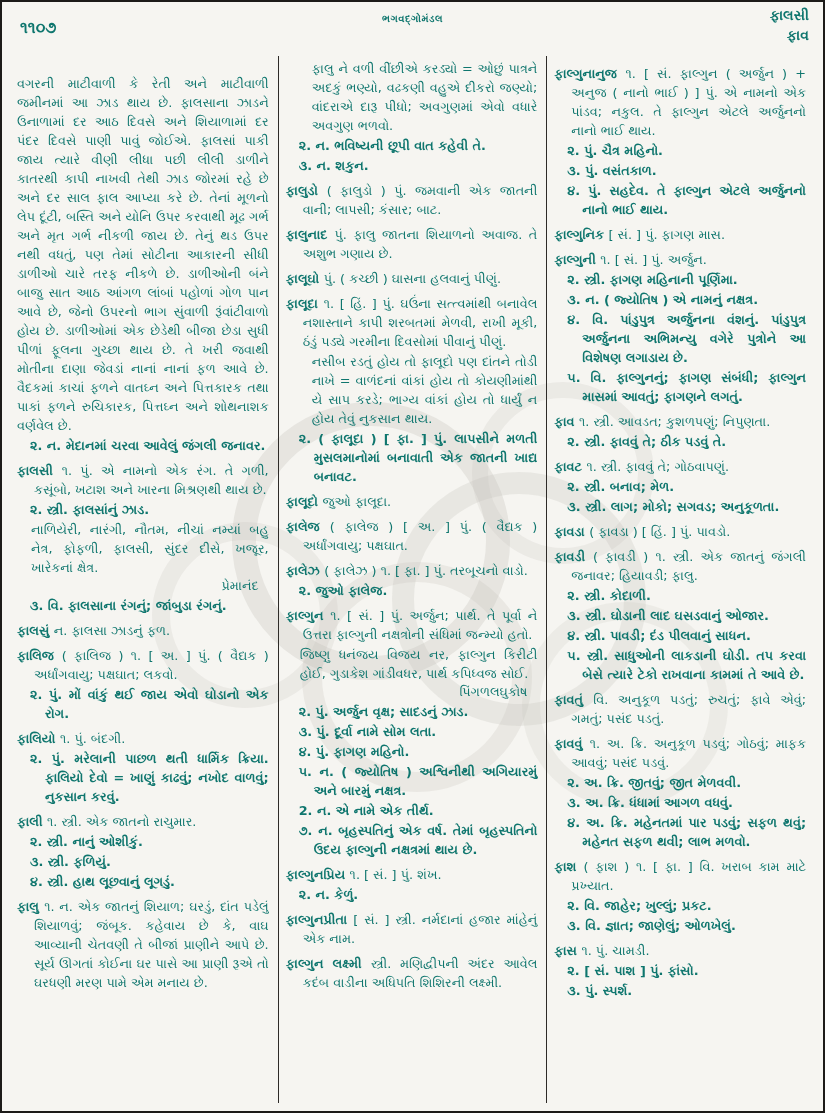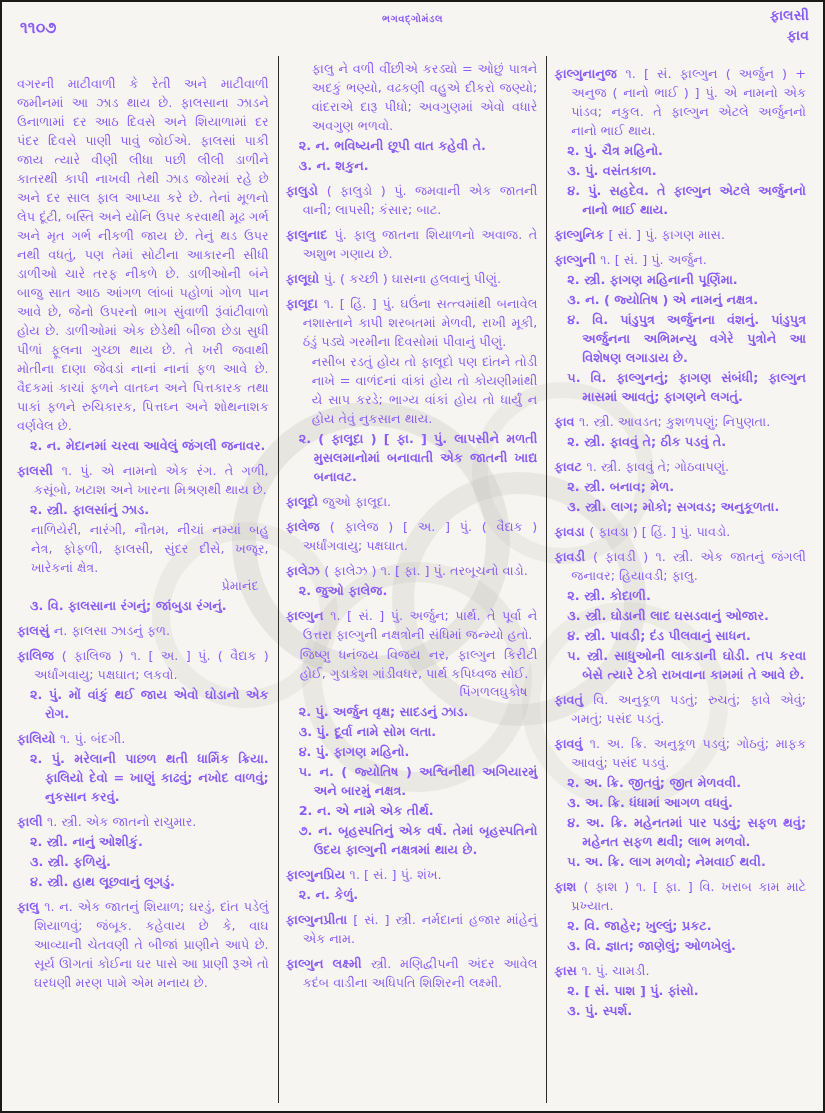--- a/index.html
+++ b/index.html
@@ -5,21 +5,21 @@
   html,body{margin:0;padding:0;background:#d8d6d2;}
   .page{
     position:relative;
     width:825px;height:1113px;
     margin:0 auto;
     background:#f6f5f1;
     border:2px solid #1d1b19;
     box-sizing:border-box;
     overflow:hidden;
     font-family:"DejaVu Sans","Liberation Sans",sans-serif;
-    color:#8b5cf6;
+    color:#0f766e;
   }
   
   .wm{position:absolute;border-radius:50%;pointer-events:none;}
   .wm.r1{left:230px;top:400px;width:230px;height:230px;border:24px solid rgba(195,192,185,.30);}
   .wm.r2{left:390px;top:470px;width:210px;height:210px;border:22px solid rgba(195,192,185,.26);}
   .wm.r3{left:300px;top:560px;width:190px;height:190px;border:20px solid rgba(195,192,185,.24);}
   .wm.r4{left:150px;top:520px;width:150px;height:150px;border:18px solid rgba(195,192,185,.20);}
   .wm.r5{left:470px;top:380px;width:150px;height:150px;border:16px solid rgba(195,192,185,.20);}
   .wm.r6{left:520px;top:600px;width:170px;height:170px;border:18px solid rgba(195,192,185,.18);}
 
@@ -137,21 +137,20 @@
         <div class="blk entry"><span class="head">ફાવડી </span>( ફાવડી ) ૧. સ્ત્રી. એક જાતનું જંગલી જનાવર; હિયાવડી; ફાલુ.</div>
         <div class="blk sense">૨. સ્ત્રી. કોદાળી.</div>
         <div class="blk sense">૩. સ્ત્રી. ઘોડાની લાદ ઘસડવાનું ઓજાર.</div>
         <div class="blk sense">૪. સ્ત્રી. પાવડી; દંડ પીલવાનું સાધન.</div>
         <div class="blk sense">૫. સ્ત્રી. સાધુઓની લાકડાની ઘોડી. તપ કરવા બેસે ત્યારે ટેકો રાખવાના કામમાં તે આવે છે.</div>
         <div class="blk entry"><span class="head">ફાવતું </span>વિ. અનુકૂળ પડતું; રુચતું; ફાવે એવું; ગમતું; પસંદ પડતું.</div>
         <div class="blk entry"><span class="head">ફાવવું </span>૧. અ. ક્રિ. અનુકૂળ પડવું; ગોઠવું; માફક આવવું; પસંદ પડવું.</div>
         <div class="blk sense">૨. અ. ક્રિ. જીતવું; જીત મેળવવી.</div>
         <div class="blk sense">૩. અ. ક્રિ. ધંધામાં આગળ વધવું.</div>
         <div class="blk sense">૪. અ. ક્રિ. મહેનતમાં પાર પડવું; સફળ થવું; મહેનત સફળ થવી; લાભ મળવો.</div>
-        <div class="blk sense">૫. અ. ક્રિ. લાગ મળવો; નેમવાઈ થવી.</div>
         <div class="blk entry"><span class="head">ફાશ </span>( ફાશ ) ૧. [ ફા. ] વિ. ખરાબ કામ માટે પ્રખ્યાત.</div>
         <div class="blk sense">૨. વિ. જાહેર; ખુલ્લું; પ્રકટ.</div>
         <div class="blk sense">૩. વિ. જ્ઞાત; જાણેલું; ઓળખેલું.</div>
         <div class="blk entry"><span class="head">ફાસ </span>૧. પું. ચામડી.</div>
         <div class="blk sense">૨. [ સં. પાશ ] પું. ફાંસો.</div>
         <div class="blk sense">૩. પું. સ્પર્શ.</div>
       </div>
     </div>
 </div>
 

